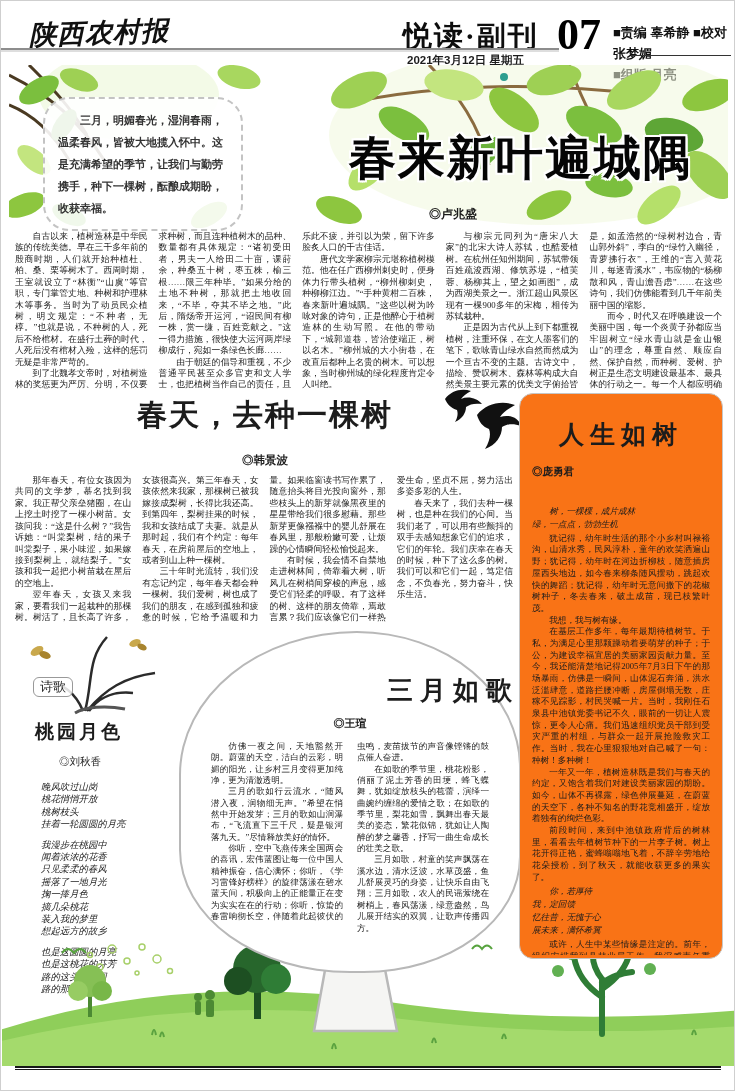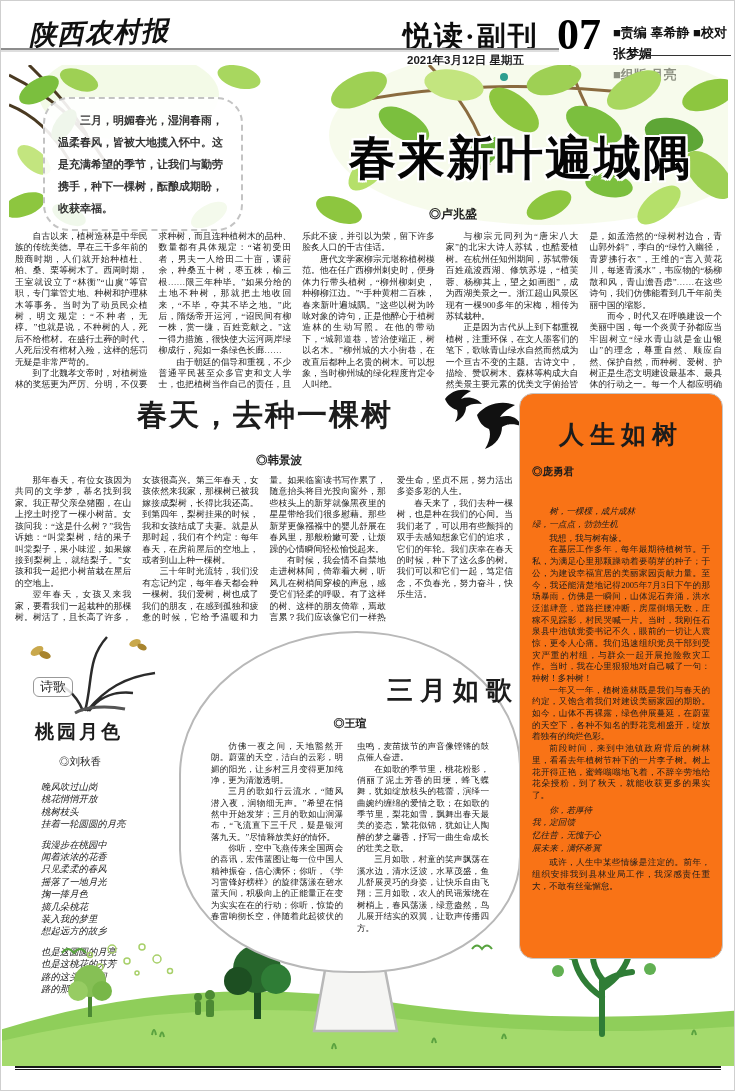--- a/index.html
+++ b/index.html
@@ -31,21 +31,21 @@
               text-shadow:-2px 0 #fff,2px 0 #fff,0 -2px #fff,0 2px #fff,
                           -2px -2px #fff,2px 2px #fff,-2px 2px #fff,2px -2px #fff;}
   .main-author{position:absolute;left:428px;top:205px;z-index:3;font-size:12px;font-weight:bold;}
   
   .cols{text-align:justify;overflow:hidden;}
   .para{margin:0;text-indent:2em;}
   .article1{position:absolute;left:14px;top:230px;width:707px;height:160px;
             column-count:5;column-gap:11px;font-size:8.8px;line-height:1.3;}
   .headline2{position:absolute;left:14px;top:394px;width:500px;text-align:center;
              font-size:30px;font-weight:800;font-family:"Liberation Sans",sans-serif;letter-spacing:2px;}
-  .author2{position:absolute;left:28px;top:452px;width:500px;text-align:center;
+  .author2{position:absolute;left:14px;top:452px;width:500px;text-align:center;
            font-size:11.5px;font-weight:bold;}
   .swallows{position:absolute;left:438px;top:386px;z-index:2;}
   .article2{position:absolute;left:14px;top:474px;width:498px;height:152px;
             column-count:4;column-gap:11px;font-size:8.8px;line-height:1.3;}
   
   .poetry{position:absolute;left:14px;top:630px;width:170px;}
   .poem-title{margin:4px 0 0 20px;font-size:19px;font-weight:800;
               font-family:"Liberation Sans",sans-serif;letter-spacing:3px;}
   .poem-author{margin:10px 0 7px 44px;font-size:10.5px;font-weight:normal;}
   .stanzas{margin:12px 0 0 26px;font-size:9.4px;line-height:1.32;font-style:italic;}
@@ -208,20 +208,21 @@
         <p class="para">三月如歌，村童的笑声飘荡在溪水边，清水泛波，水草茂盛，鱼儿舒展灵巧的身姿，让快乐自由飞翔；三月如歌，农人的民谣萦绕在树梢上，春风荡漾，绿意盎然，鸟儿展开结实的双翼，让歌声传播四方。</p>
       </div>
   </div>
 
   <div class="lifebox">
     <div class="life-title">人生如树</div>
     <div class="life-author">◎庞勇君</div>
     <div class="life-text cols">
         <p class="verse">树，一棵棵，成片成林
 绿，一点点，勃勃生机</p>
+        <p class="para">犹记得，幼年时生活的那个小乡村叫禄裕沟，山清水秀，民风淳朴，童年的欢笑洒遍山野；犹记得，幼年时在河边折柳枝，随意插房屋西头地边，如今春来柳条随风摆动，跳起欢快的舞蹈；犹记得，幼年时无意间撒下的花椒树种子，冬去春来，破土成苗，现已枝繁叶茂。</p>
         <p class="para">我想，我与树有缘。</p>
         <p class="para">在基层工作多年，每年最期待植树节。于私，为满足心里那颗躁动着要萌芽的种子；于公，为建设幸福宜居的美丽家园贡献力量。至今，我还能清楚地记得2005年7月3日下午的那场暴雨，仿佛是一瞬间，山体泥石奔涌，洪水泛滥肆意，道路拦腰冲断，房屋倒塌无数，庄稼不见踪影，村民哭喊一片。当时，我刚任石泉县中池镇党委书记不久，眼前的一切让人震惊，更令人心痛。我们迅速组织党员干部到受灾严重的村组，与群众一起开展抢险救灾工作。当时，我在心里狠狠地对自己喊了一句：种树！多种树！</p>
         <p class="para">一年又一年，植树造林既是我们与春天的约定，又饱含着我们对建设美丽家园的期盼。如今，山体不再裸露，绿色伸展蔓延，在蔚蓝的天空下，各种不知名的野花竞相盛开，绽放着独有的绚烂色彩。</p>
         <p class="para">前段时间，来到中池镇政府背后的树林里，看看去年植树节种下的一片李子树。树上花开得正艳，蜜蜂嗡嗡地飞着，不辞辛劳地给花朵授粉，到了秋天，就能收获更多的果实了。</p>
         <p class="verse">你，若厚待
 我，定回馈
 忆往昔，无愧于心
 展未来，满怀希冀</p>
         <p class="para">或许，人生中某些情缘是注定的。前年，组织安排我到县林业局工作，我深感责任重大，不敢有丝毫懈怠。</p>
       </div>

